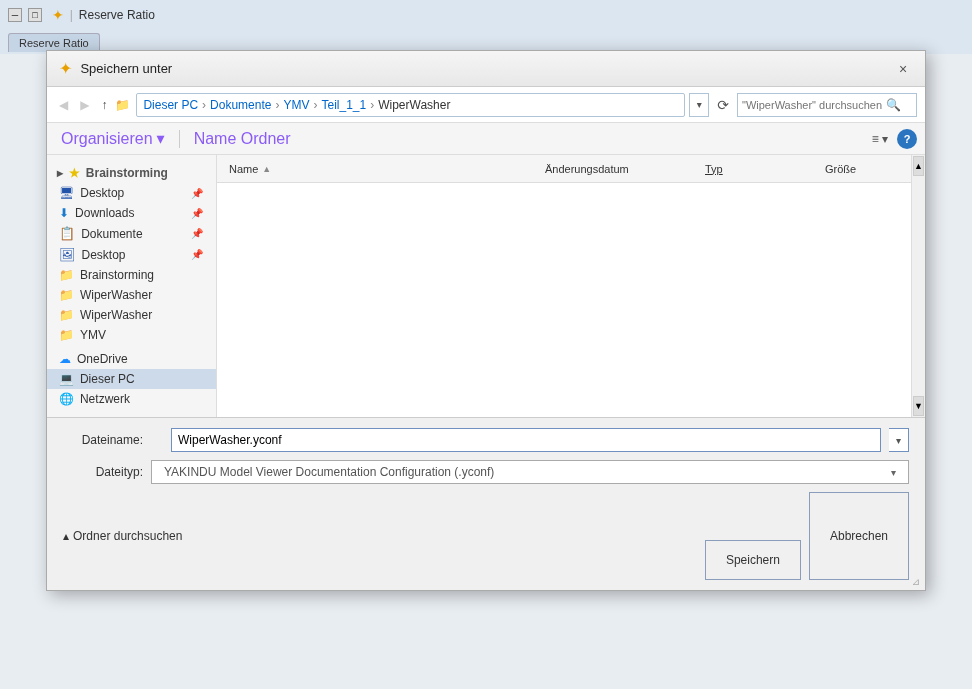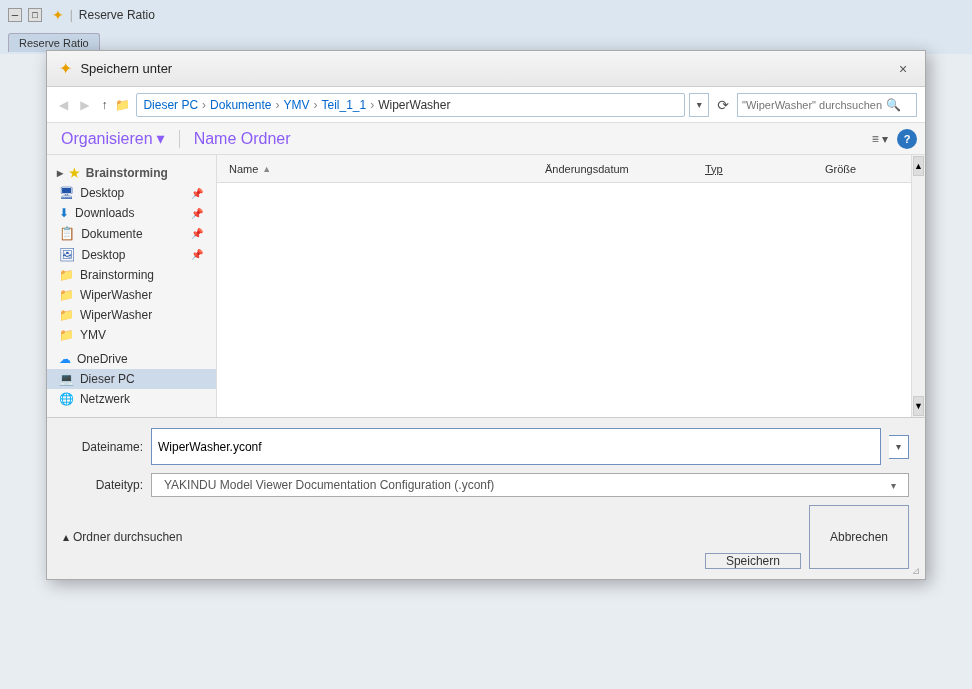--- a/index.html
+++ b/index.html
@@ -317,26 +317,27 @@
       gap: 8px;
     }
     .form-label {
       text-align: right;
       width: 80px;
       font-size: 12px;
       color: #333;
     }
     .form-input {
       flex: 1;
-      height: 37px;
+      height: 24px;
       border: 1px solid #7090c0;
       background: white;
       padding: 0 6px;
       font-size: 12px;
       outline: none;
+      margin-left: 20px;
     }
     .form-dropdown {
       width: 20px; height: 24px;
       background: white;
       border: 1px solid #7090c0;
       border-left: none;
       display: flex; align-items: center; justify-content: center;
       cursor: pointer;
       font-size: 10px; color: #555;
     }
@@ -358,21 +359,21 @@
       justify-content: space-between;
       margin-top: 8px;
     }
     .hide-folders-btn {
       background: none; border: none; cursor: pointer;
       font-size: 12px; color: #333;
       display: flex; align-items: center; gap: 4px;
     }
     .action-btns { display: flex; gap: 8px; }
     .btn-primary {
-      padding: 0 20px;
+      padding: 12px 20px;
       background: #f0f0f0;
       border: 1px solid #8a9ebc;
       font-size: 12px;
       cursor: pointer;
       min-width: 80px;
       color: #333;
       margin-top: 48px;
     }
     .btn-cancel {
       padding: 4px 20px;

